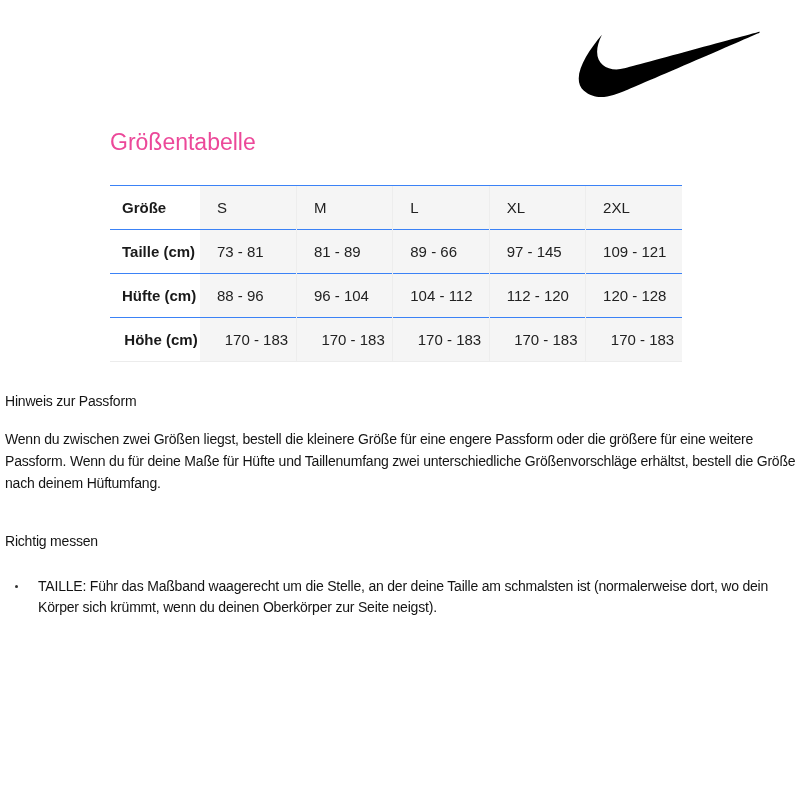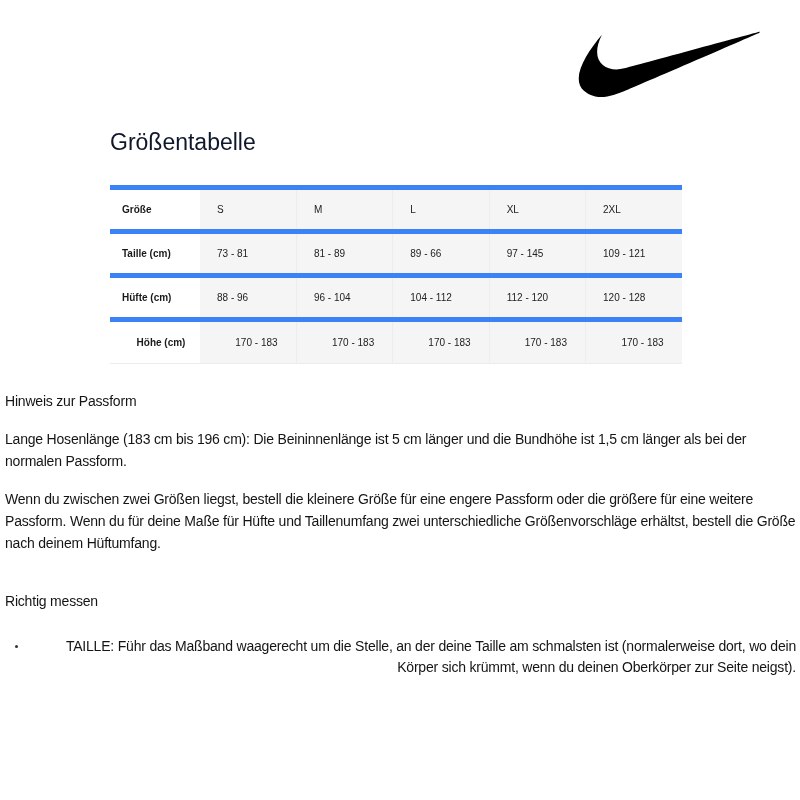--- a/index.html
+++ b/index.html
@@ -23,39 +23,39 @@
   }
   .logo svg { width:100%; height:100%; }
 
   
   .page-title {
     position:absolute;
     top:129px;
     left:110px;
     font-size:23px;
     font-weight:400;
-    color:#0f172a;
+    color:#ec4899;
   }
 
   
   .size-table {
     position:absolute;
     top:185px;
     left:110px;
     width:572px;
     border-collapse:collapse;
     table-layout:fixed;
   }
   .size-table col.label-col { width:90px; }
   .size-table th, .size-table td {
     height:44px;
-    font-size:10px;
+    font-size:15px;
     text-align:left;
     vertical-align:middle;
-    border-top:5px solid #3b82f6;
+    border-top:1px solid #3b82f6;
     white-space:nowrap;
   }
   .size-table tr:last-child th, .size-table tr:last-child td {
     border-bottom:1px solid #ececec;
     text-align:center;
   }
   .size-table .row-label {
     background:#ffffff;
     font-weight:700;
     padding-left:12px;
@@ -82,21 +82,20 @@
   }
   .notes .section-heading { font-weight:400; }
   .notes p.para { margin-top:16px; }
   .notes .section-heading.second { margin-top:36px; }
   .measure-list { list-style:none; margin-top:24px; }
   .measure-list li {
     position:relative;
     padding-left:33px;
     line-height:21px;
     margin-bottom:2px;
-    text-align:right;
   }
   .bullet-dot {
     position:absolute;
     left:10px;
     top:9px;
     width:3px;
     height:3px;
     border-radius:50%;
     background:#333;
   }
@@ -154,21 +153,20 @@
         <td class="data-cell">170 - 183</td>
         <td class="data-cell">170 - 183</td>
         <td class="data-cell">170 - 183</td>
         <td class="data-cell">170 - 183</td>
       </tr>
     </tbody>
   </table>
 
   <div class="notes">
     <div class="section-heading">Hinweis zur Passform</div>
-    <p class="para">Lange Hosenlänge (183 cm bis 196 cm): Die Beininnenlänge ist 5 cm länger und die Bundhöhe ist 1,5 cm länger als bei der normalen Passform.</p>
     <p class="para">Wenn du zwischen zwei Größen liegst, bestell die kleinere Größe für eine engere Passform oder die größere für eine weitere Passform. Wenn du für deine Maße für Hüfte und Taillenumfang zwei unterschiedliche Größenvorschläge erhältst, bestell die Größe nach deinem Hüftumfang.</p>
 
     <div class="section-heading second">Richtig messen</div>
     <ul class="measure-list">
       <li>
         <span class="bullet-dot"></span>
         <span>TAILLE: Führ das Maßband waagerecht um die Stelle, an der deine Taille am schmalsten ist (normalerweise dort, wo dein Körper sich krümmt, wenn du deinen Oberkörper zur Seite neigst).</span>
       </li>
     </ul>
   </div>

